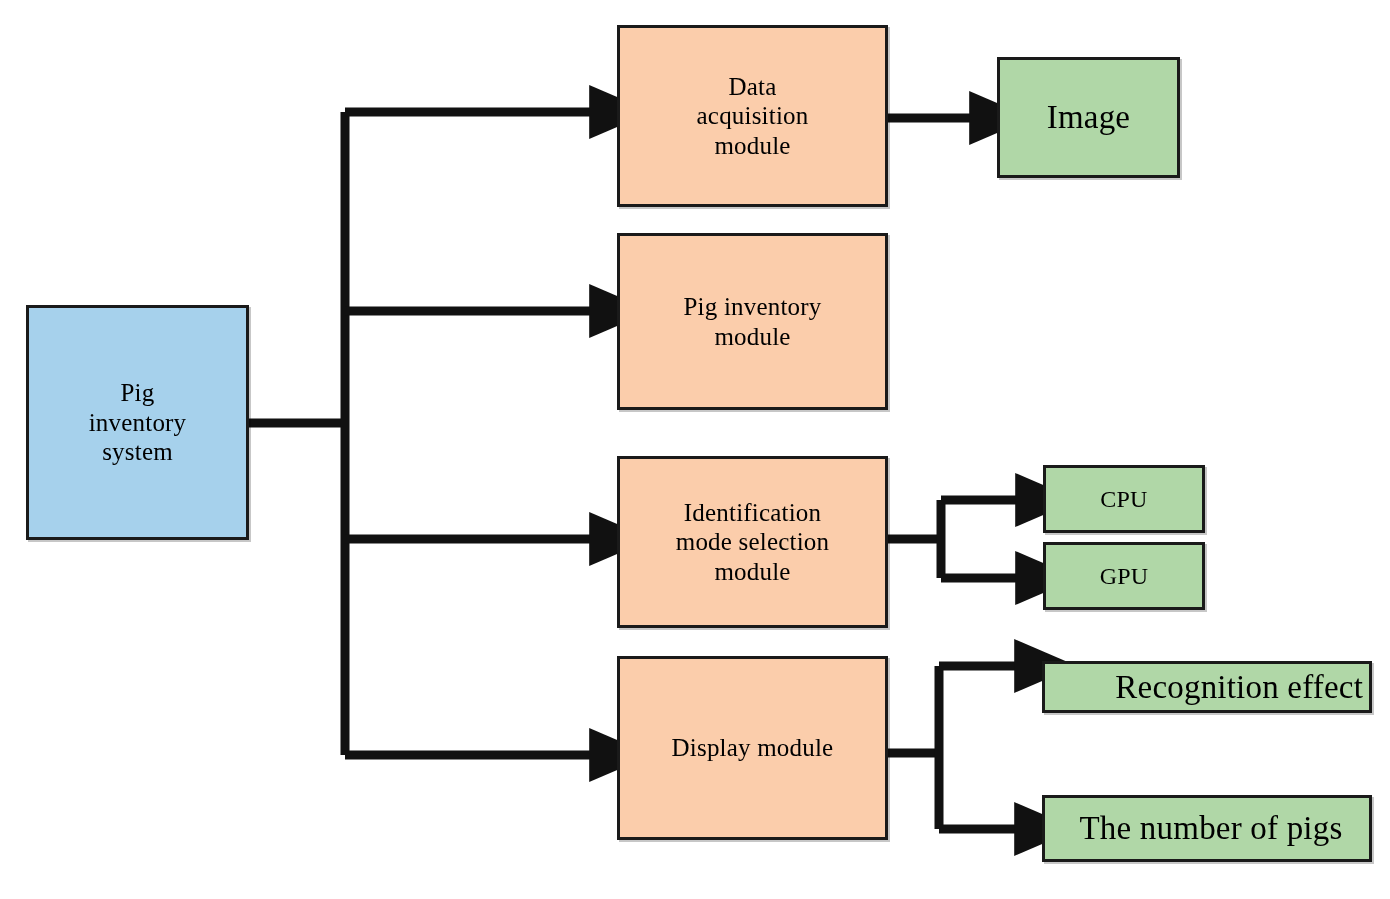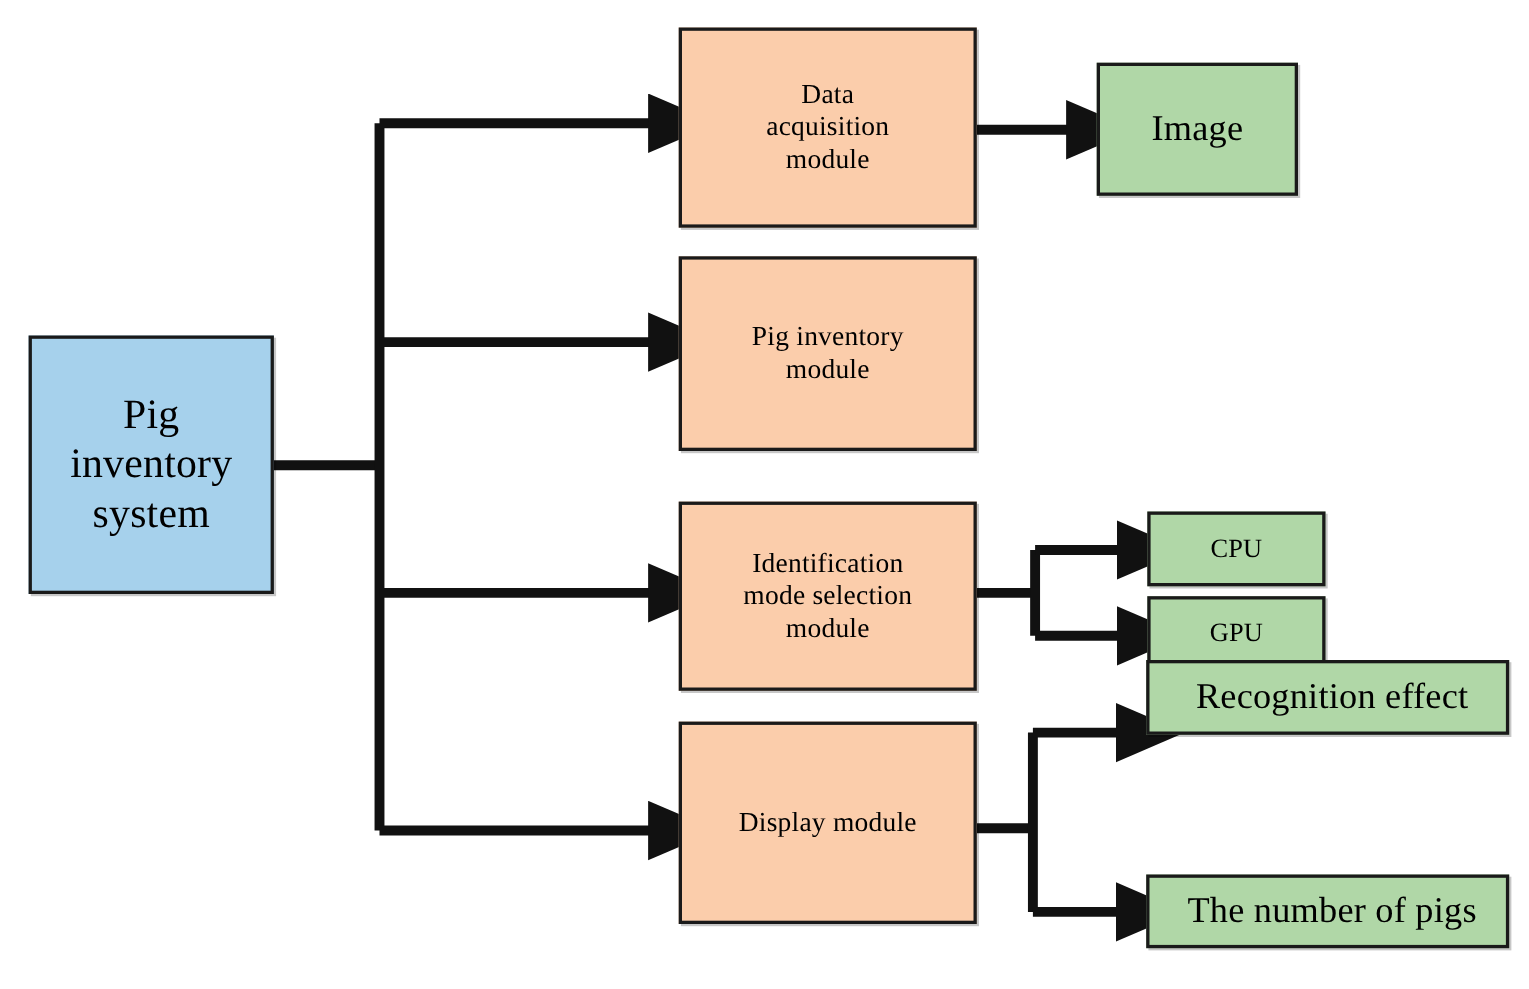--- a/index.html
+++ b/index.html
@@ -26,21 +26,21 @@
     text-align: center;
     border: 3px solid #1a1a1a;
     color: #000000;
     line-height: 1.18;
     letter-spacing: 0.2px;
     padding: 2px 6px;
     box-shadow: 2px 2px 0 rgba(0,0,0,0.22);
   }
   .node-root {
     background: #a6d1ec;
-    font-size: 38px;
+    font-size: 25px;
     justify-content: center;
   }
   .node-module {
     background: #fbcdab;
     font-size: 25px;
   }
   .node-output {
     background: #b0d7a7;
     font-size: 33px;
   }
@@ -135,21 +135,21 @@
   </div>
 
   <div class="node node-output small" style="left:1043px; top:465px; width:162px; height:68px;">
     <span class="label">CPU</span>
   </div>
 
   <div class="node node-output small" style="left:1043px; top:542px; width:162px; height:68px;">
     <span class="label">GPU</span>
   </div>
 
-  <div class="node node-output wide" style="left:1042px; top:600px; width:330px; height:68px;">
+  <div class="node node-output wide" style="left:1042px; top:661px; width:330px; height:52px;text-align:right;">
     <span class="label">Recognition effect</span>
   </div>
 
   <div class="node node-output wide" style="left:1042px; top:795px; width:330px; height:67px;">
     <span class="label">The number of pigs</span>
   </div>
 
 </div>
 
 </body></html>

